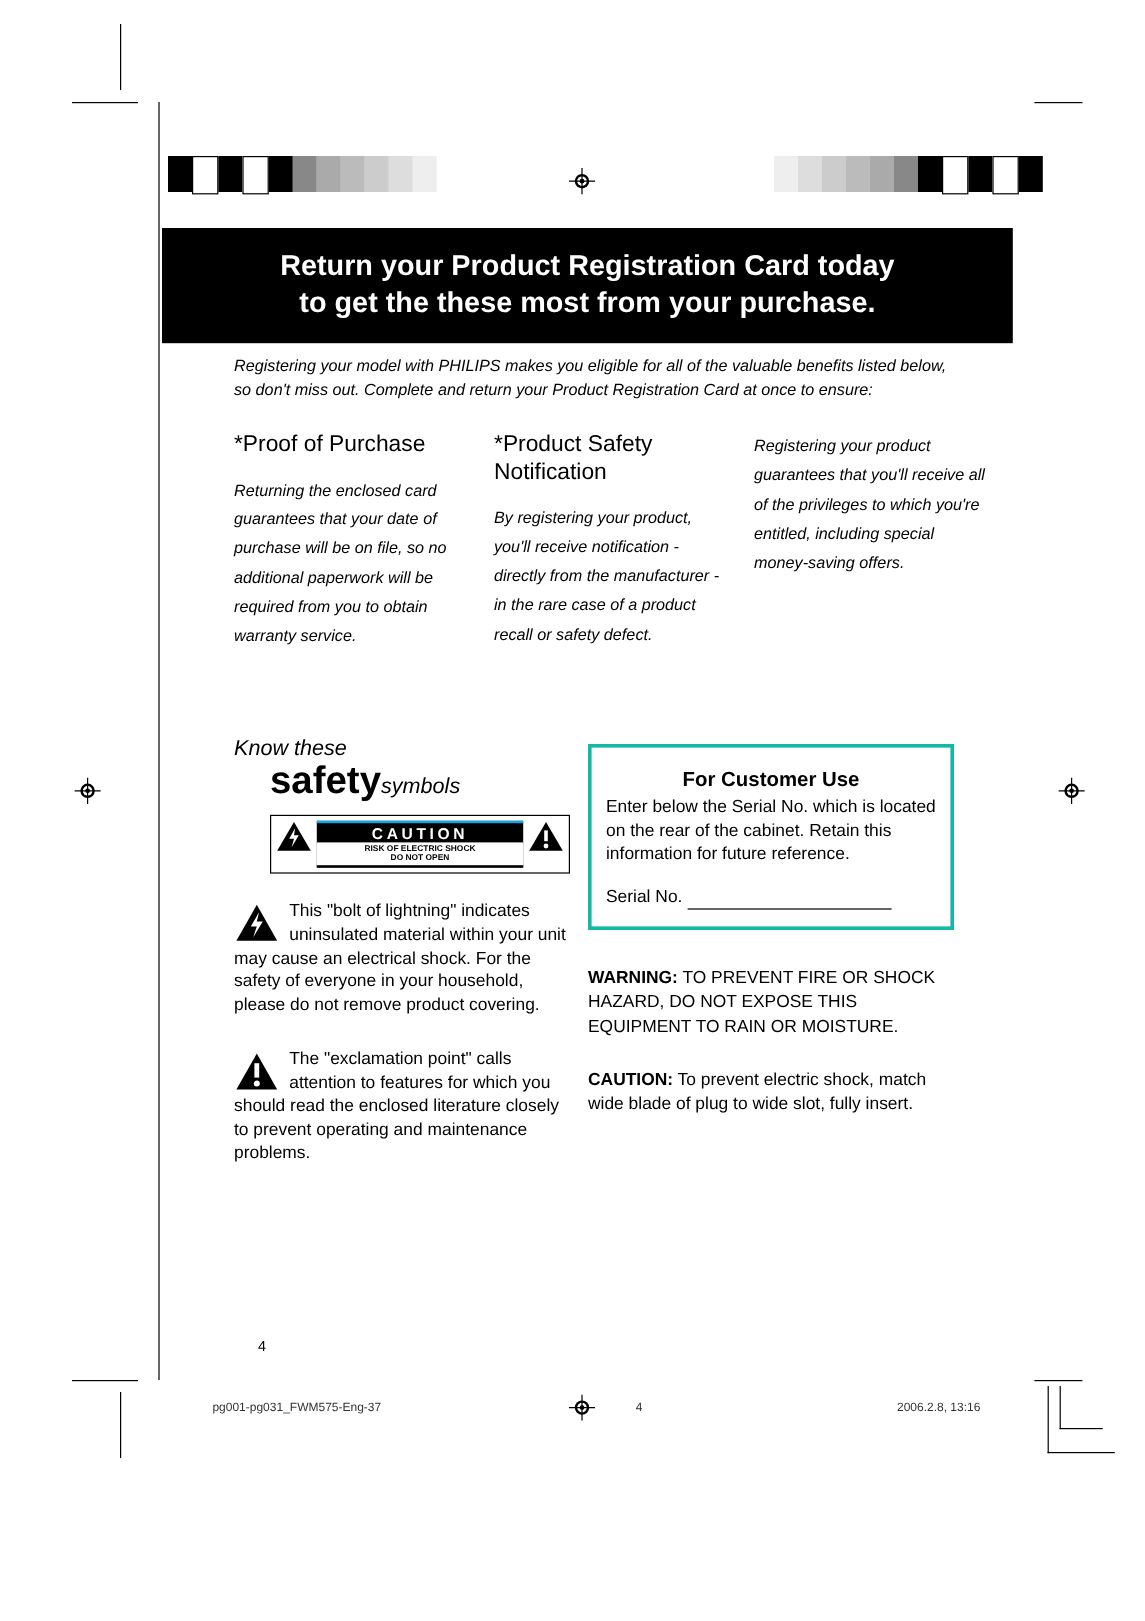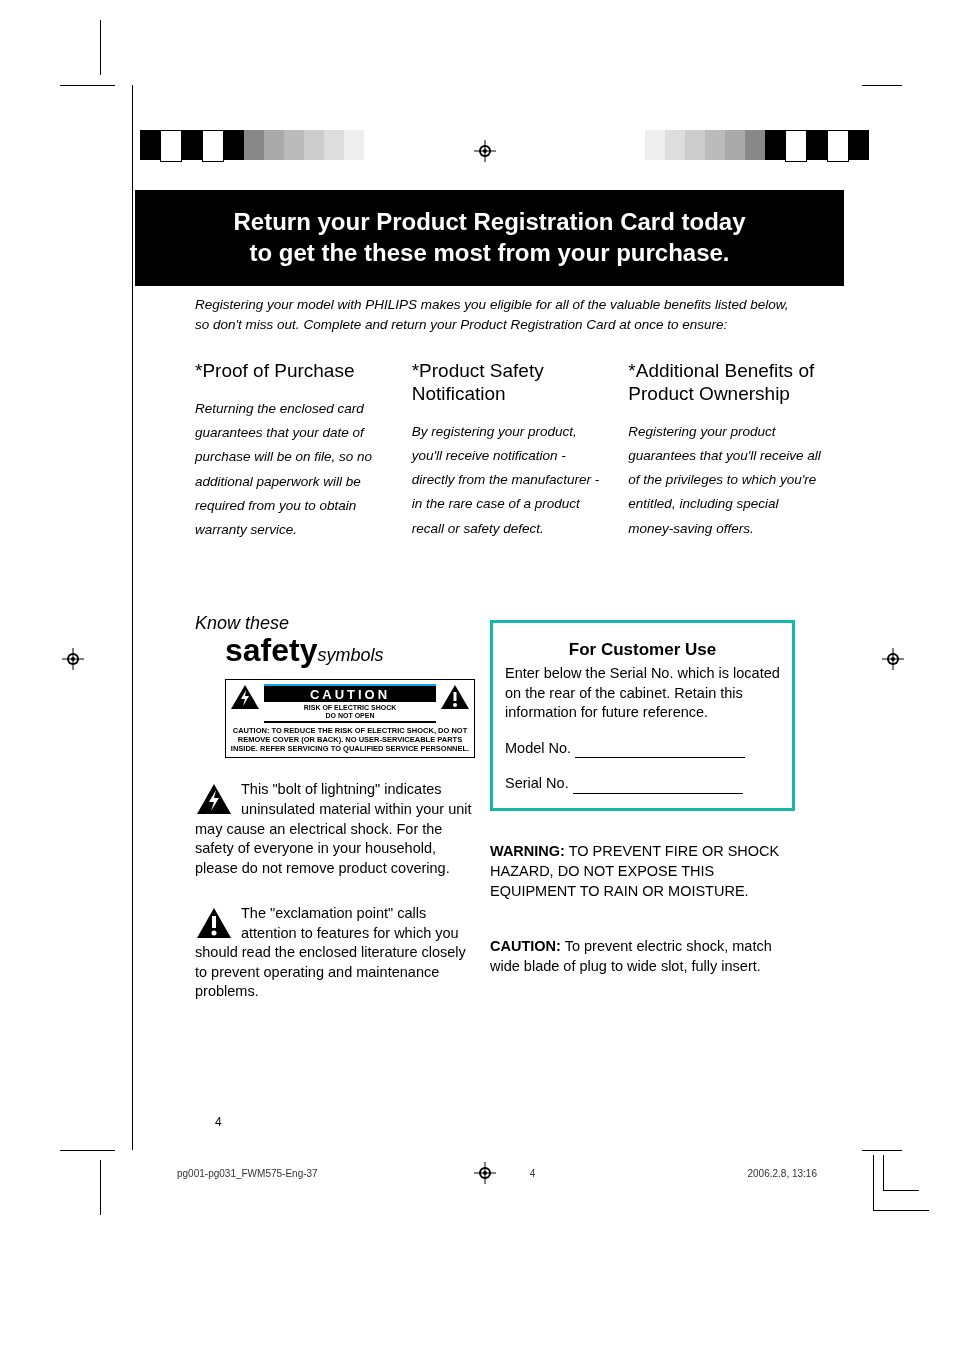--- a/index.html
+++ b/index.html
@@ -296,21 +296,20 @@
   <div class="cols">
     <div class="col">
       <h3>*Proof of Purchase</h3>
       <p>Returning the enclosed card guarantees that your date of purchase will be on file, so no additional paperwork will be required from you to obtain warranty service.</p>
     </div>
     <div class="col">
       <h3>*Product Safety Notification</h3>
       <p>By registering your product, you'll receive notification - directly from the manufacturer - in the rare case of a product recall or safety defect.</p>
     </div>
     <div class="col">
-      <h3>*Additional Benefits of Product Ownership</h3>
       <p>Registering your product guarantees that you'll receive all of the privileges to which you're entitled, including special money-saving offers.</p>
     </div>
   </div>
 
   <div class="know">
     <div class="know-head">Know these</div>
     <div class="safety-title">
       <span class="big">safety</span><span class="small">symbols</span>
     </div>
 
@@ -330,21 +329,20 @@
           </div>
         </div>
         <div class="tri">
           <svg viewBox="0 0 30 26">
               <polygon points="15,1 29,25 1,25" fill="#000"></polygon>
               <rect x="13.5" y="8" width="3" height="9" fill="#fff"></rect>
               <circle cx="15" cy="21" r="2" fill="#fff"></circle>
             </svg>
         </div>
       </div>
-      <div class="caution-fine">CAUTION: TO REDUCE THE RISK OF ELECTRIC SHOCK, DO NOT REMOVE COVER (OR BACK). NO USER-SERVICEABLE PARTS INSIDE. REFER SERVICING TO QUALIFIED SERVICE PERSONNEL.</div>
     </div>
 
     <div class="sym-para">
       <div class="sym-icon">
         <svg viewBox="0 0 38 34">
             <polygon points="19,2 36,32 2,32" fill="#000"></polygon>
             <path d="M21 8 L14 20 L19 20 L16 29 L24 16 L19 16 Z" fill="#fff"></path>
           </svg>
       </div>
       <span>This "bolt of lightning" indicates uninsulated material within your unit may cause an electrical shock. For the safety of everyone in your household, please do not remove product covering.</span>
@@ -360,34 +358,30 @@
       </div>
       <span>The "exclamation point" calls attention to features for which you should read the enclosed literature closely to prevent operating and maintenance problems.</span>
     </div>
   </div>
 
   <div class="right-col">
     <div class="cust-box">
       <h4>For Customer Use</h4>
       <div>Enter below the Serial No. which is located on the rear of the cabinet. Retain this information for future reference.</div>
       <div class="fill-line">
-        <span>Model No.</span>
-        <span class="blank"></span>
-      </div>
-      <div class="fill-line">
         <span>Serial No.</span>
         <span class="blank"></span>
       </div>
     </div>
 
     <div class="warn">
       <span class="lead">WARNING:</span><span> TO PREVENT FIRE OR SHOCK HAZARD, DO NOT EXPOSE THIS EQUIPMENT TO RAIN OR MOISTURE.</span>
     </div>
 
-    <div class="warn" style="margin-top:34px;">
+    <div class="warn" style="margin-top:24px;">
       <span class="lead">CAUTION:</span><span> To prevent electric shock, match wide blade of plug to wide slot, fully insert.</span>
     </div>
   </div>
 
   <div class="page-num">4</div>
 
   <div class="footer">
     <span>pg001-pg031_FWM575-Eng-37</span>
     <span>4</span>
     <span>2006.2.8, 13:16</span>

